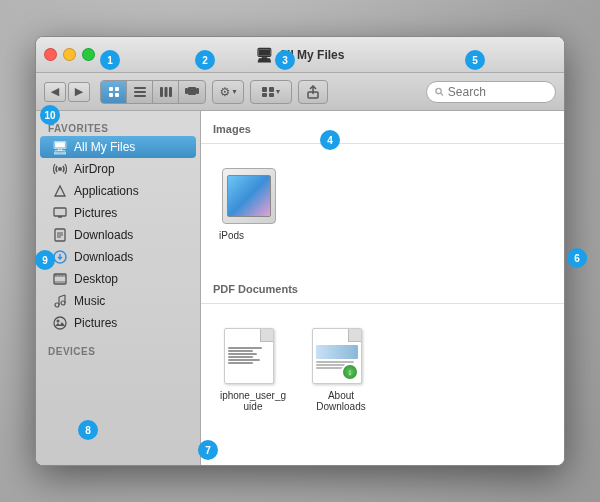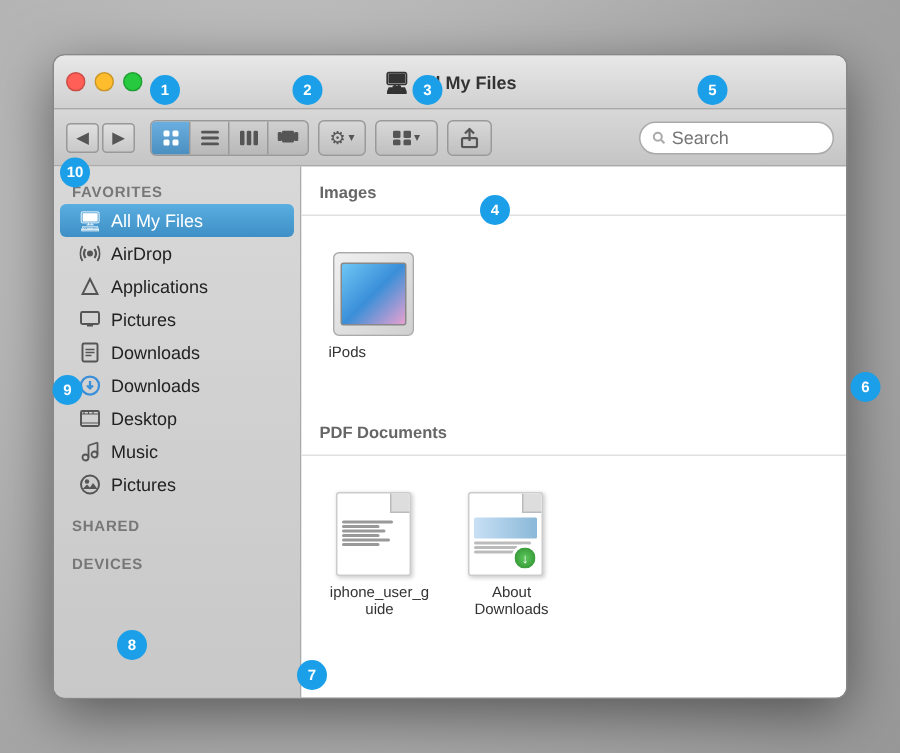--- a/index.html
+++ b/index.html
@@ -633,21 +633,20 @@
             <div class="sidebar-item-icon">
               <svg width="14" height="14" viewBox="0 0 14 14" fill="none">
                 <circle cx="7" cy="7" r="6" stroke="#555" stroke-width="1.3"></circle>
                 <circle cx="5" cy="5" r="1.5" fill="#555"></circle>
                 <path d="M2,10 L5,7 L7,9 L9,6 L12,10 Z" fill="#555"></path>
               </svg>
             </div>
             <span>Pictures</span>
           </div>
 
-          <div class="sidebar-section-label" style="margin-top:8px;">SHARED</div>
           <div class="sidebar-section-label" style="margin-top:8px;">DEVICES</div>
         </div>
 
         <div class="content-pane">
 
           <div class="section-header">Images</div>
           <div class="files-grid">
 
             <div class="file-item">
               <div class="file-icon">

